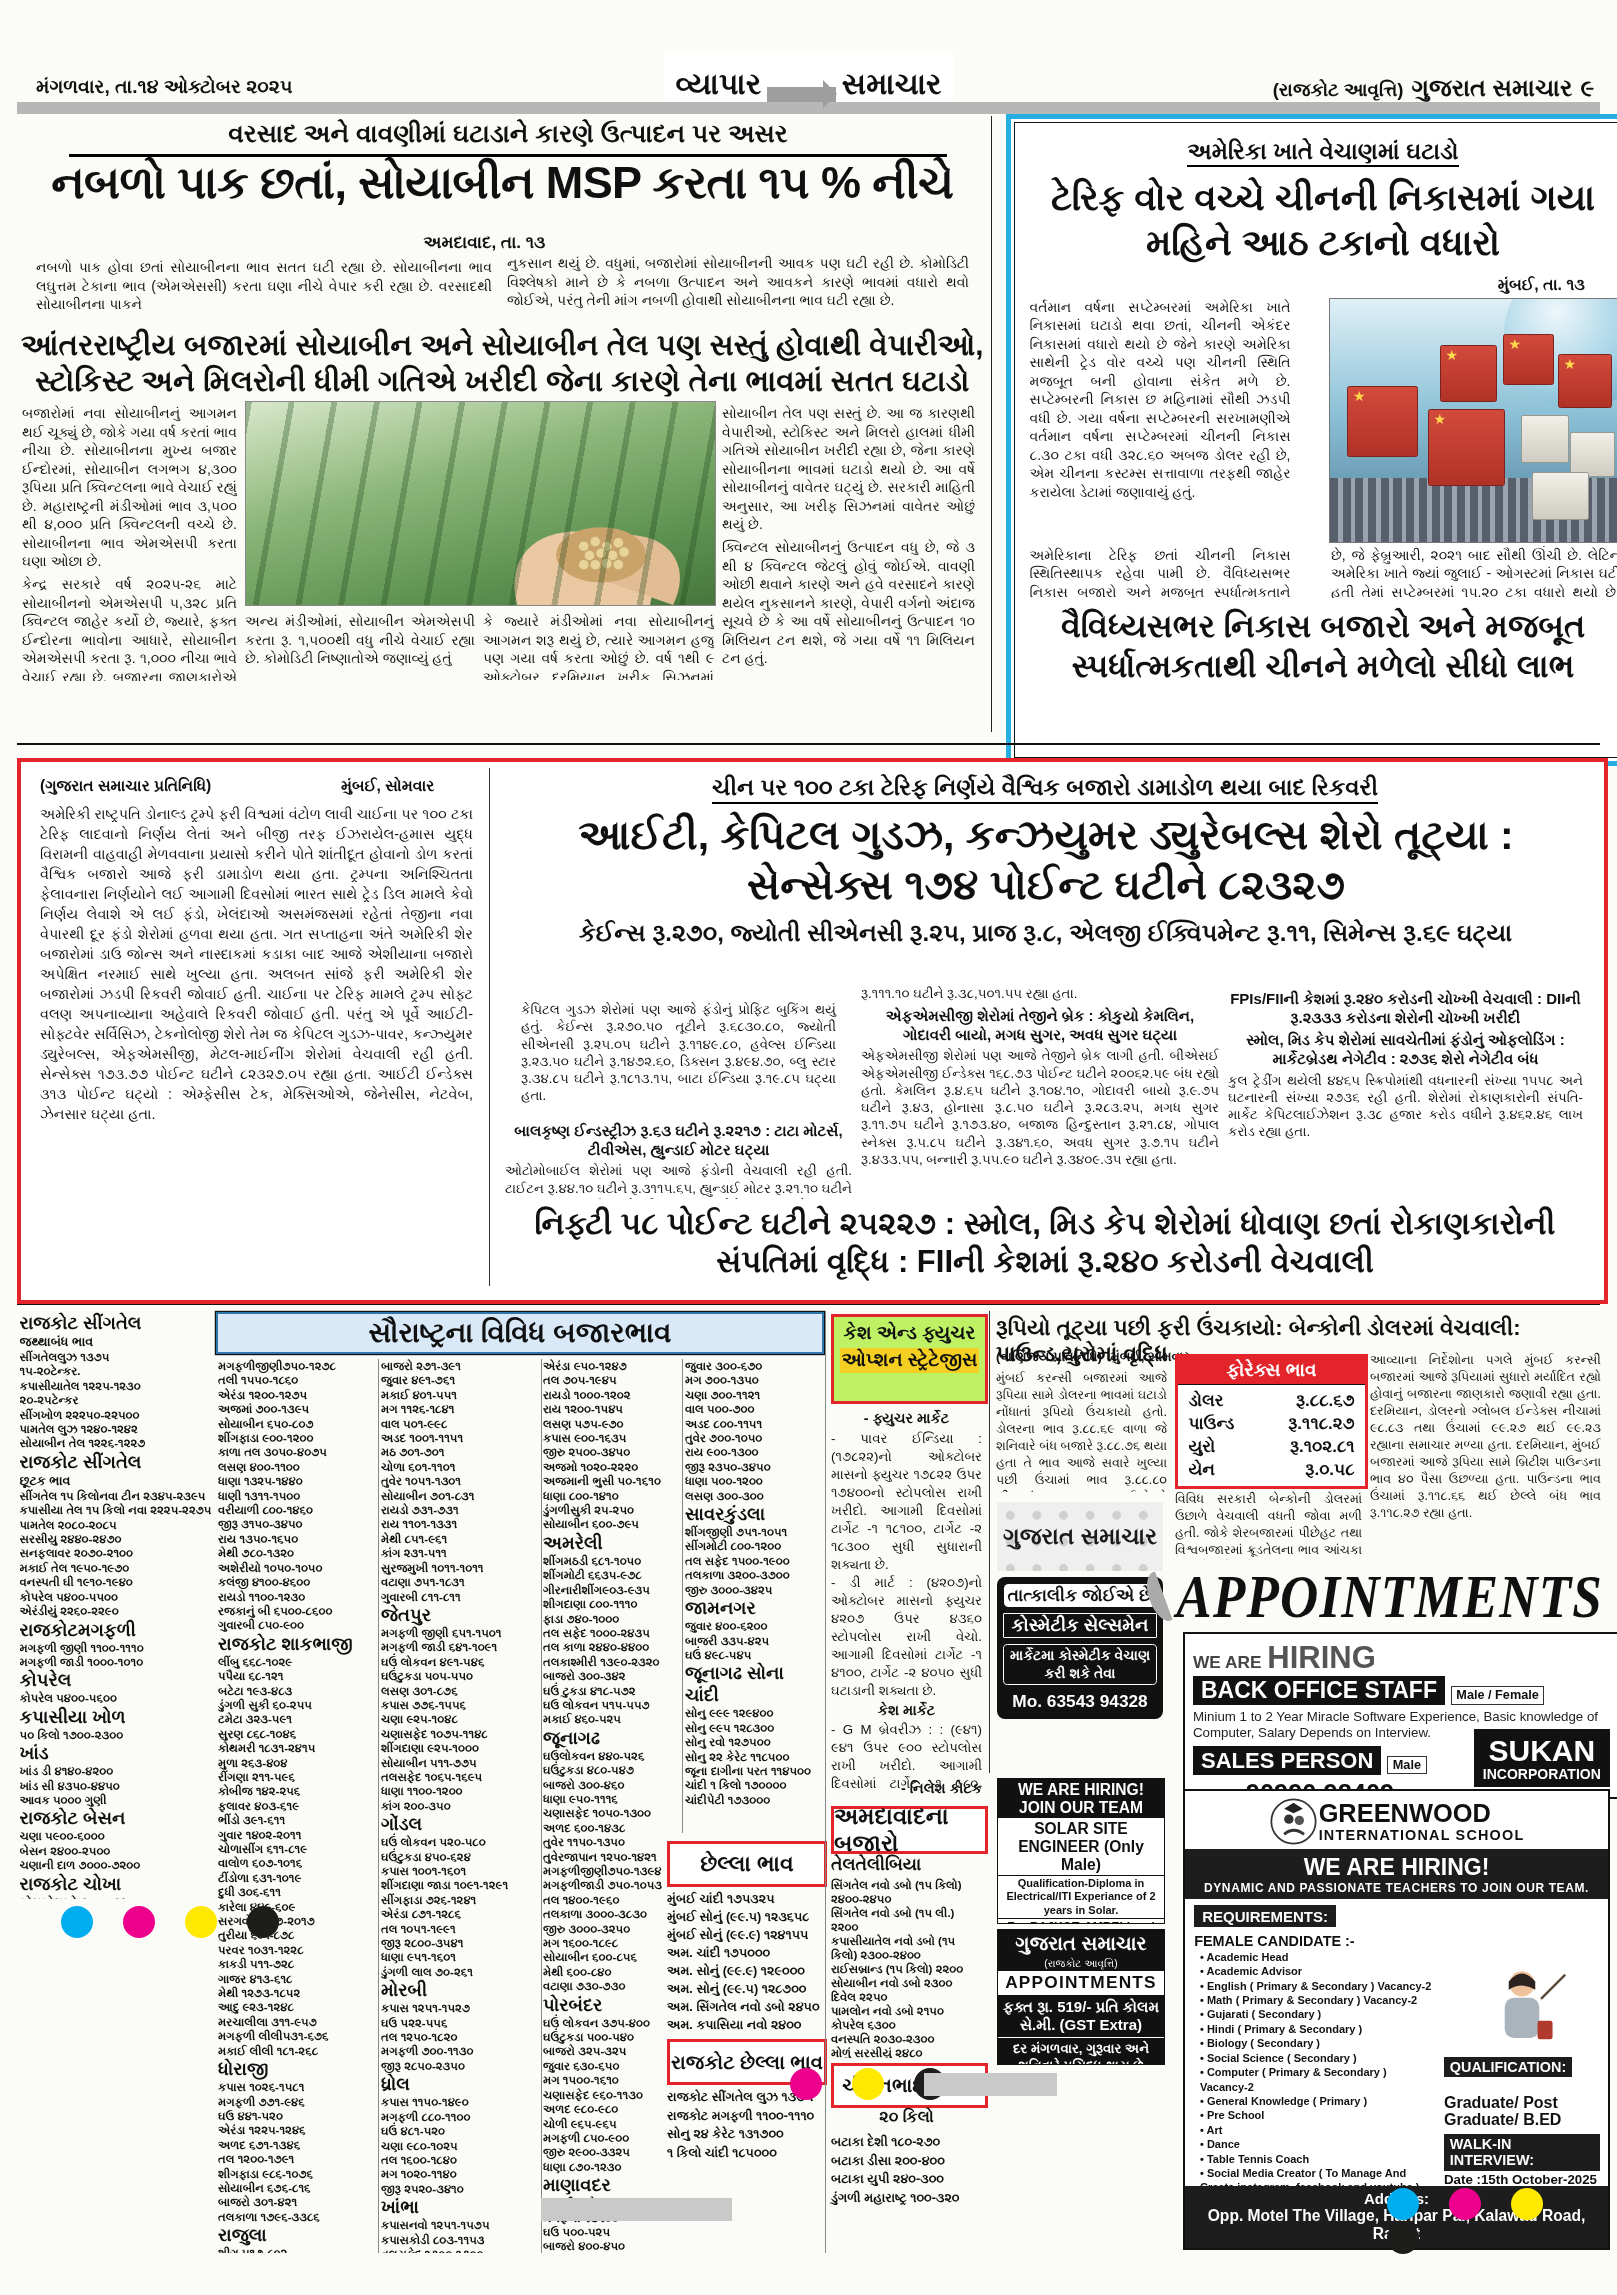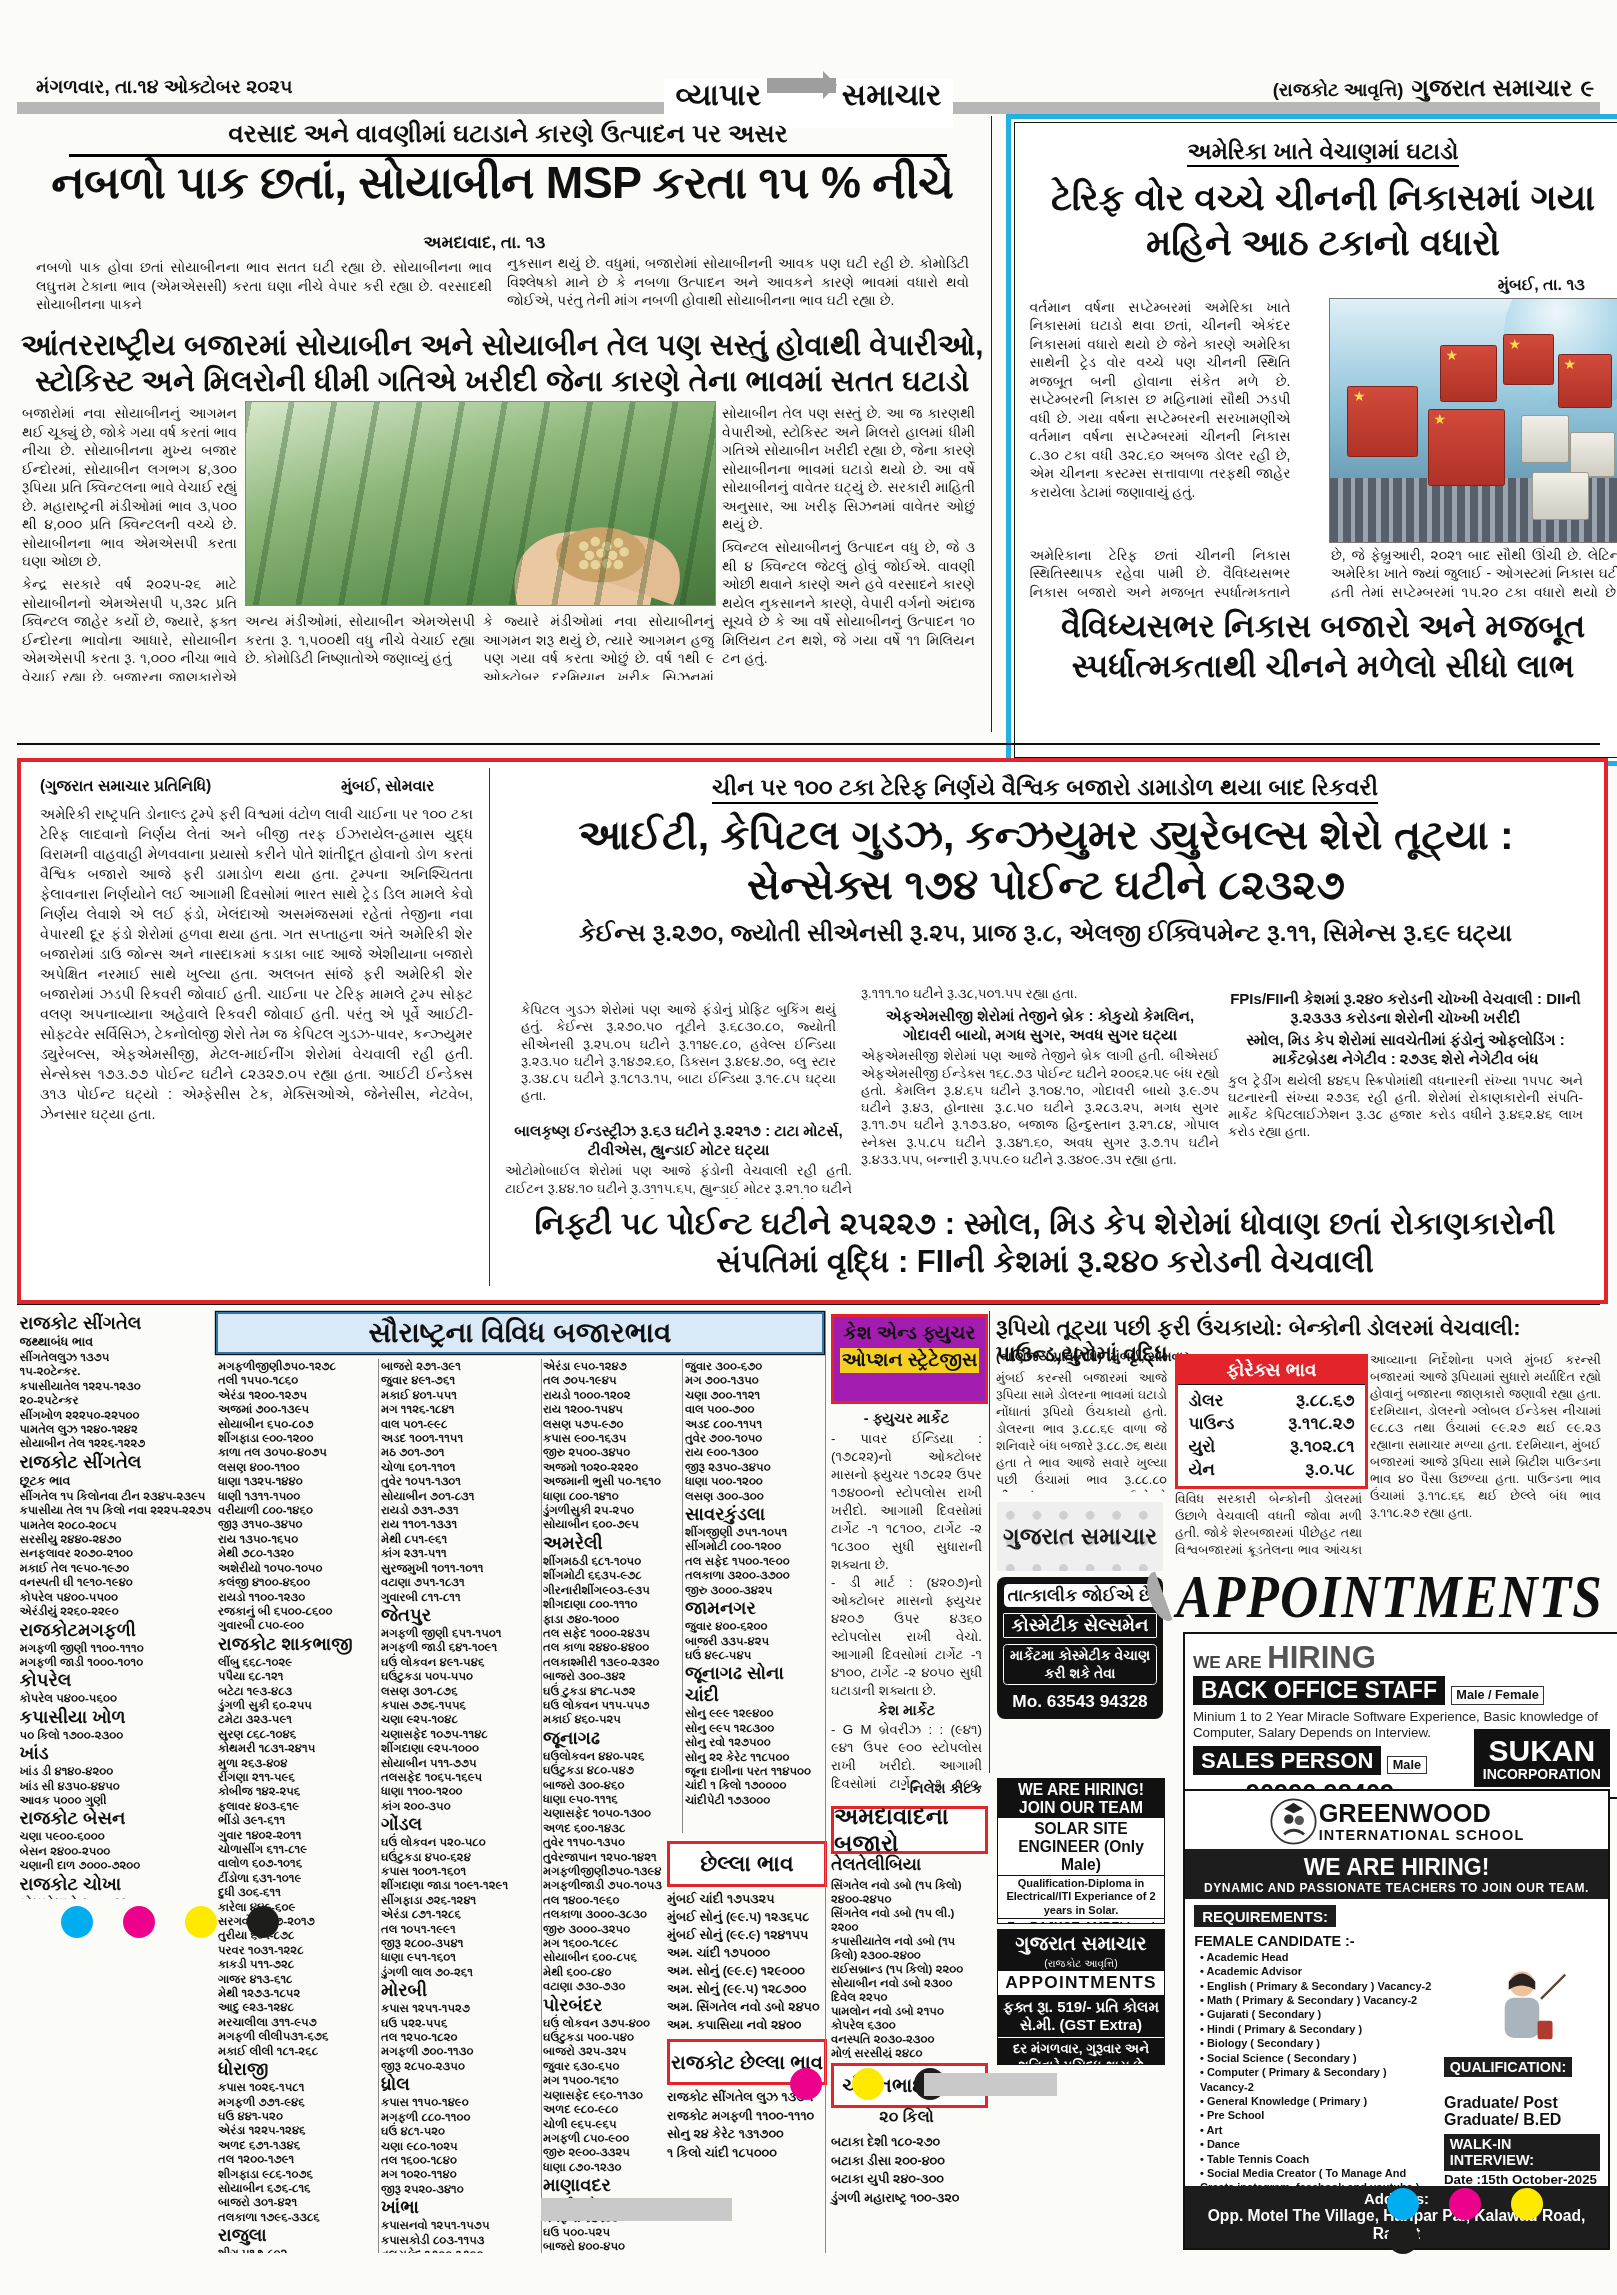--- a/index.html
+++ b/index.html
@@ -6,21 +6,21 @@
   body{width:1617px;height:2295px;position:relative;background:#fbfbf8;color:#101010;
        font-family:"Liberation Sans","DejaVu Sans",sans-serif;overflow:hidden}
   .abs{position:absolute}
   .ctr{text-align:center}
   
   #mast-date{left:36px;top:76px;font-size:19px;font-weight:800}
   #mast-right{right:23px;top:74px;font-size:18.5px;font-weight:800;display:flex;gap:8px;align-items:baseline}
   #mast-right .paper{font-size:24px;font-weight:900}
   #mast-right .pgno{font-size:23px;font-weight:900}
   #gray-band{left:17.3px;top:102px;width:1583px;height:11.6px;background:#b7b7b7}
-  #logo{left:664px;top:78px;width:289px;height:50px;display:flex;align-items:flex-start;justify-content:center;background:#fff}
+  #logo{left:664px;top:52px;width:289px;height:50px;display:flex;align-items:flex-end;justify-content:center;background:#fff}
   #logo .w1{font-size:30px;font-weight:900;background:#fff;padding:0 3.5px}
   #logo .arr{width:69px;height:15px;background:#9e9e9e;position:relative;margin:0 2.3px}
   #logo .arr:after{content:"";position:absolute;right:-15px;top:-7px;border:14.4px solid transparent;border-left-color:#9e9e9e}
   
   #soy-kicker{left:69px;top:119px;width:878px;font-size:25px;font-weight:900;border-bottom:3.5px solid #000;padding-bottom:4.6px}
   #soy-headline{left:17.3px;top:157px;width:970px;font-size:45px;font-weight:900;letter-spacing:-0.6px}
   #soy-date{left:323px;top:233px;width:323px;font-size:17px;font-weight:800}
   #soy-i1{left:36px;top:258px;width:456px;height:67px;overflow:hidden}
   #soy-i2{left:507px;top:254px;width:462px;height:70px;overflow:hidden}
   #soy-sub{left:17.3px;top:327px;width:970px;font-size:29.5px;font-weight:900;line-height:36px}
@@ -84,21 +84,21 @@
   #colE{left:685px;top:1359px;width:135px;height:475px}
   .vr-m{border-left:0.6px solid #888}
   #last-box{left:667px;top:1841px;width:154px;height:40px;border:3.5px solid #e3242b;display:flex;align-items:center;justify-content:center;font-size:22px;font-weight:900;background:#fff}
   #last-items{left:667px;top:1890px;width:154px;height:141px;overflow:hidden}
   #last-items .mi{font-size:12.7px;line-height:18px;font-weight:700;white-space:normal}
   #rlast-box{left:667px;top:2039px;width:154px;height:40px;border:3.5px solid #e3242b;display:flex;align-items:center;justify-content:center;font-size:19.6px;font-weight:900;background:#fff}
   #rlast-items{left:667px;top:2088px;width:154px;height:133px;overflow:hidden}
   #rlast-items .mi{font-size:12.7px;line-height:18.5px;font-weight:700;white-space:normal}
   
   #vr-cf{left:825px;top:1311px;height:942px;border-left:0.6px solid #888}
-  #cf-box{left:831px;top:1314px;width:151px;height:84px;border:3.5px solid #e3242b;background:#a21caf}
+  #cf-box{left:831px;top:1314px;width:151px;height:84px;border:3.5px solid #e3242b;background:#bef264}
   #cf-t1{font-size:19px;font-weight:900;text-align:center;margin-top:4.6px}
   #cf-t2{font-size:19px;font-weight:900;text-align:center;background:#f5d022;margin:4.6px 5.8px 0;padding:1.2px 0}
   #cf-body{left:831px;top:1408px;width:151px;height:381px;overflow:hidden}
   #cf-body .hblk{font-size:14.4px;font-weight:900;text-align:center;margin:2.3px 0}
   #cf-body .pblk{font-size:13.3px;line-height:18px;text-align:justify}
   #cf-author{left:831px;top:1780px;width:151px;font-size:14.4px;font-weight:900;text-align:right}
   #amd-box{left:831px;top:1806px;width:151px;height:42px;border:3.5px solid #e3242b;display:flex;align-items:center;justify-content:center;font-size:23px;font-weight:900;background:#fff}
   #amd-sub{left:831px;top:1854px;width:151px;font-size:17.3px;font-weight:900}
   #amd-items{left:831px;top:1878px;width:151px;height:180px;overflow:hidden}
   #amd-items .mi{white-space:normal;font-size:11.6px;line-height:14px}

